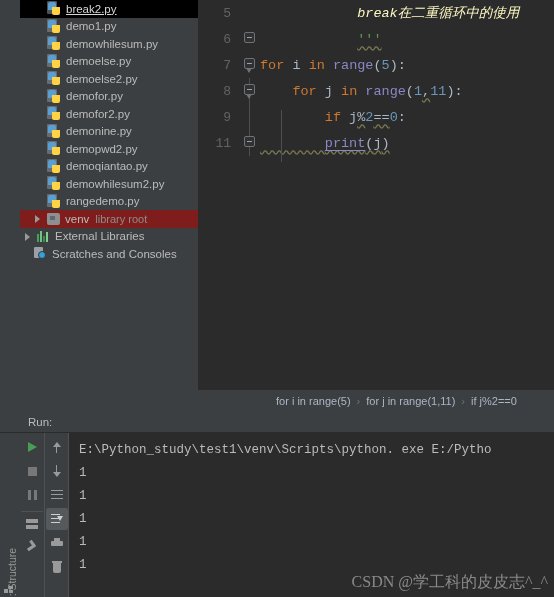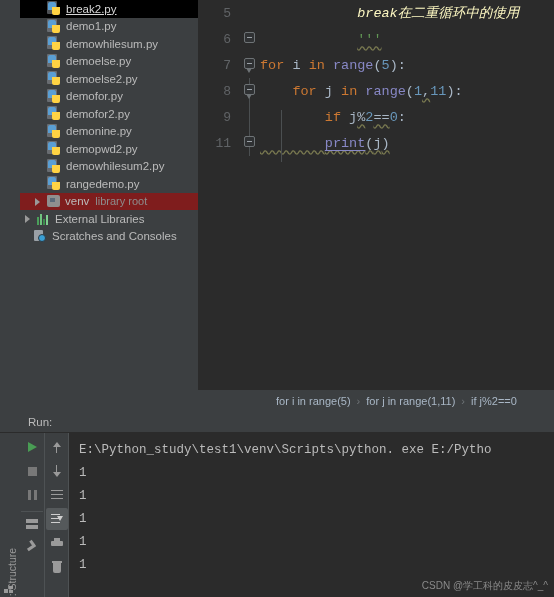--- a/index.html
+++ b/index.html
@@ -451,23 +451,23 @@
     color: #bbbbbb;
     height: 23px;
     line-height: 23px;
     white-space: pre;
   }
 
   #watermark {
     position: absolute;
     right: 6px;
     bottom: 4px;
-    font-size: 10px;
+    font-size: 16px;
     color: #8a8a8a;
-    font-family: Liberation Sans, sans-serif;
+    font-family: Liberation Serif, serif;
     white-space: nowrap;
   }
 </style>
 </head>
 <body>
 
 <div id="app">
 
   <div id="top-area">
 
@@ -539,20 +539,28 @@
           </span>
         <span>demonine.py</span>
       </div>
       <div class="tree-row indent-1">
         <span class="icon-py">
             <span class="pg-doc"></span>
             <span class="pg-blue"></span>
             <span class="pg-yellow"></span>
           </span>
         <span>demopwd2.py</span>
+      </div>
+      <div class="tree-row indent-1">
+        <span class="icon-py">
+            <span class="pg-doc"></span>
+            <span class="pg-blue"></span>
+            <span class="pg-yellow"></span>
+          </span>
+        <span>demoqiantao.py</span>
       </div>
       <div class="tree-row indent-1">
         <span class="icon-py">
             <span class="pg-doc"></span>
             <span class="pg-blue"></span>
             <span class="pg-yellow"></span>
           </span>
         <span>demowhilesum2.py</span>
       </div>
       <div class="tree-row indent-1">

